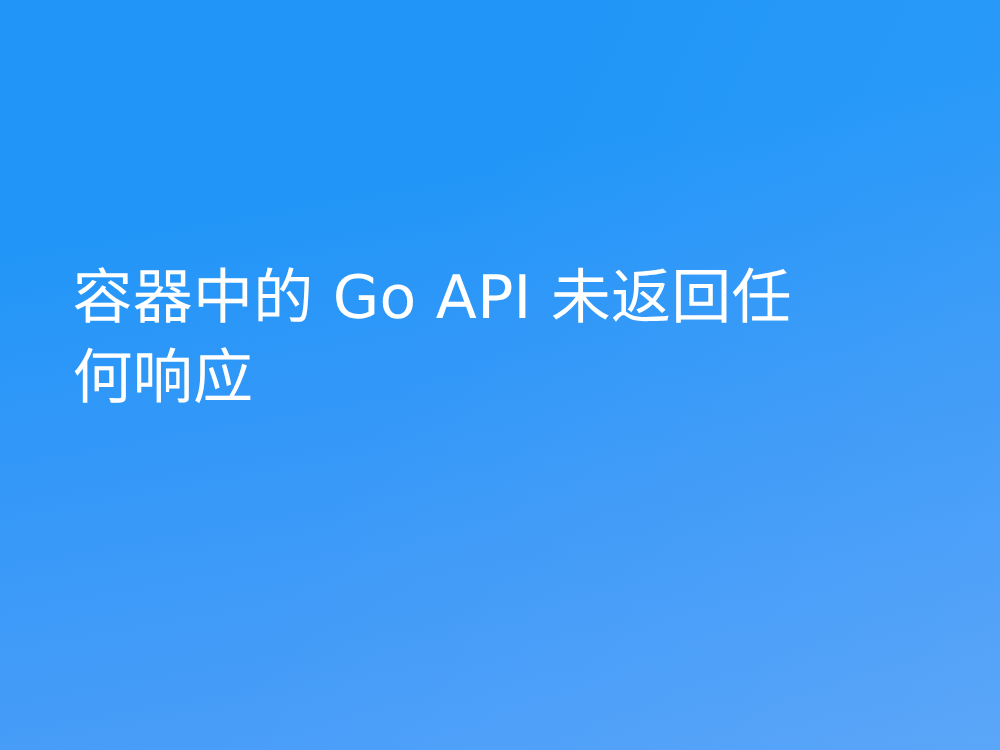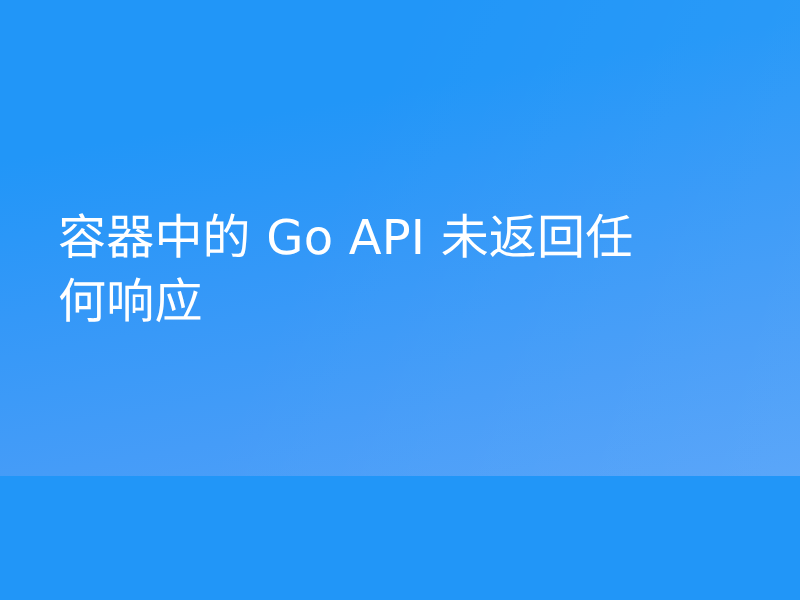--- a/index.html
+++ b/index.html
@@ -14,21 +14,21 @@
     overflow: hidden;
     font-family: "DejaVu Sans", "Liberation Sans", sans-serif;
     background: #2196F8;
   }
 
   
   .card {
     position: relative;
     box-sizing: border-box;
     width: 800px;
-    height: 476px;
+    height: 600px;
     overflow: hidden;
     background-color: #2196F8;
     background-image: linear-gradient(170deg, #2196F8 0%, #2196F8 26%, #3498F8 52%, #459CF8 78%, #51A1F9 100%);
   }
 
   
   .card::after {
     content: "";
     position: absolute;
     inset: 0;

